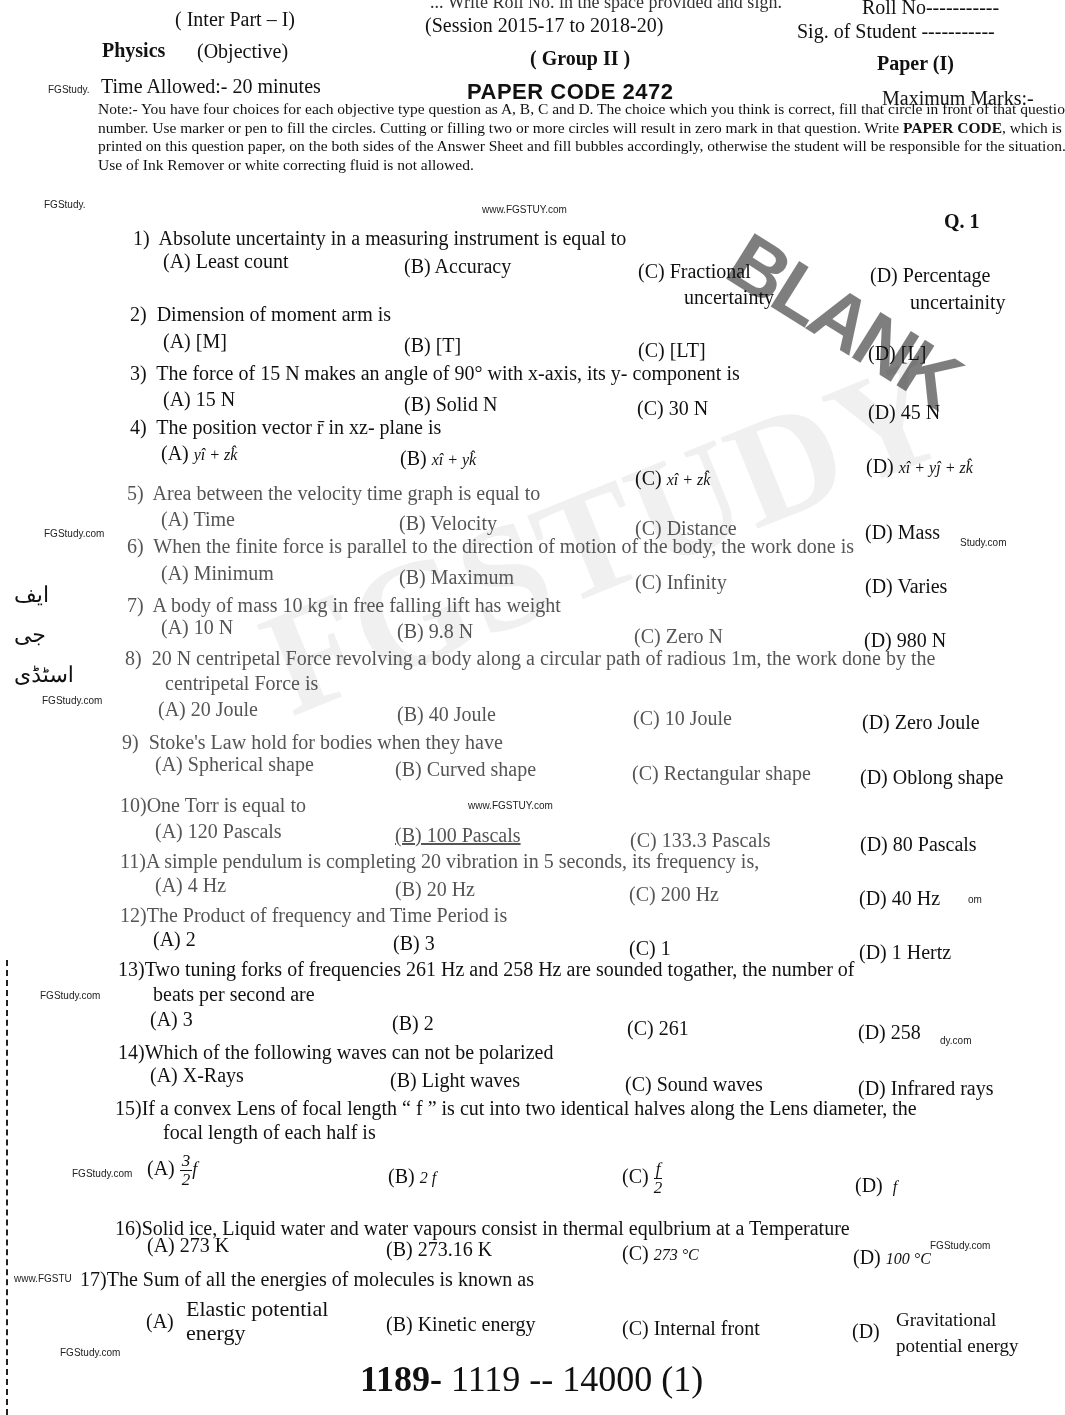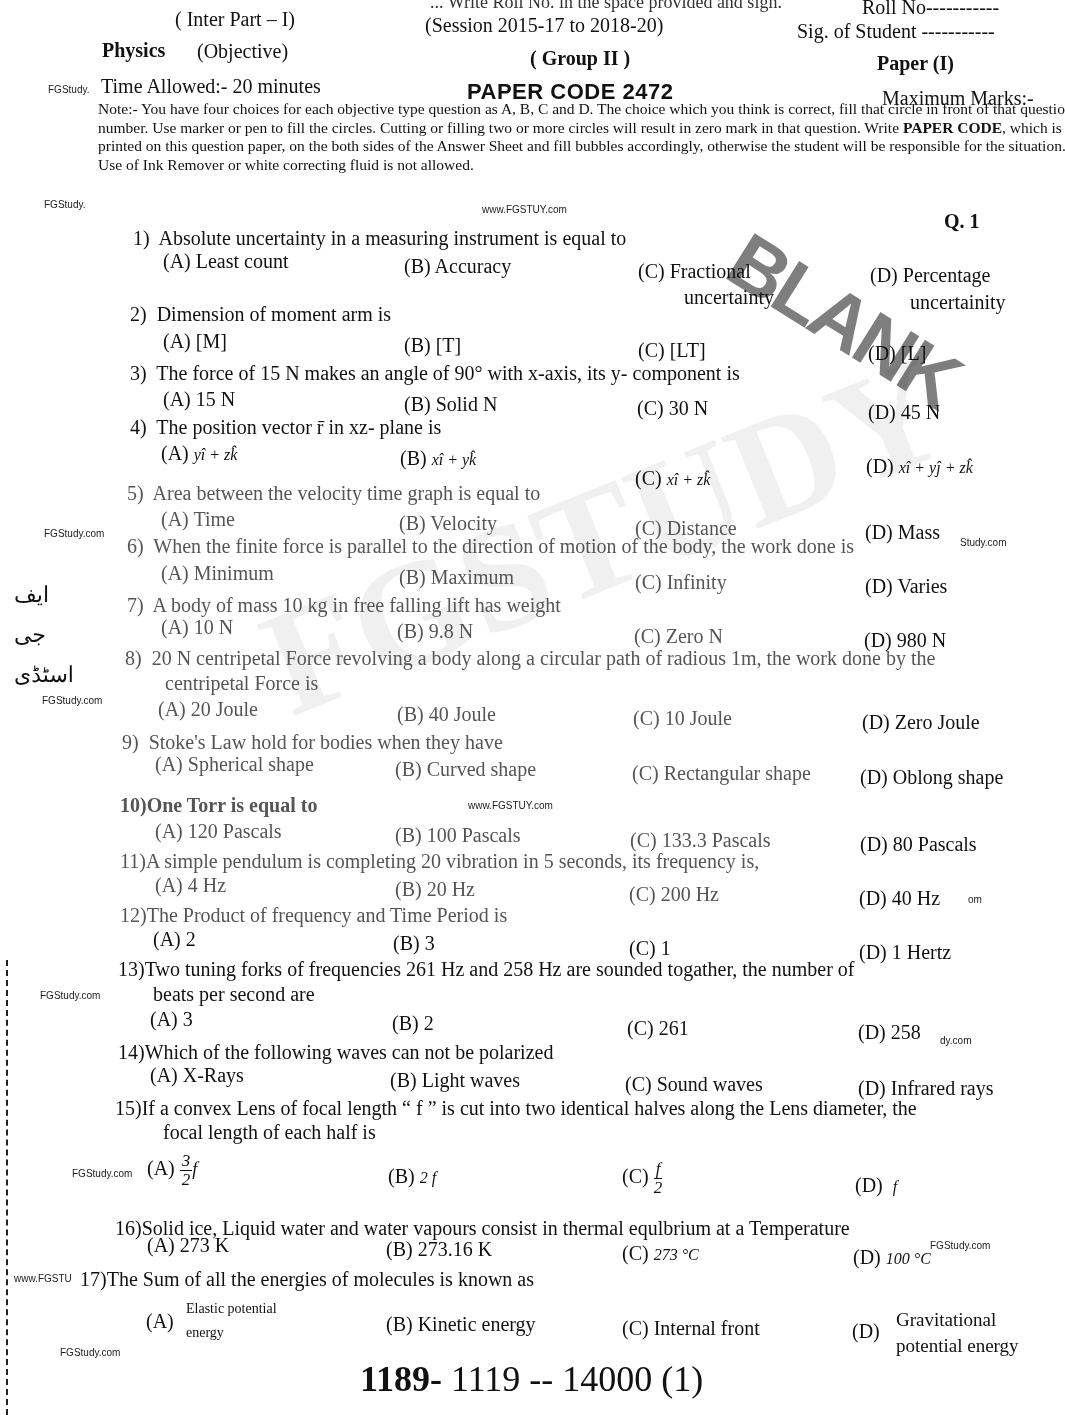--- a/index.html
+++ b/index.html
@@ -108,24 +108,24 @@
 <div class="opt grey" style="left:397px;top:703px;">(B)  40 Joule</div>
 <div class="opt grey" style="left:633px;top:707px;">(C)  10 Joule</div>
 <div class="opt" style="left:862px;top:711px;">(D)  Zero Joule</div>
 
 <div class="q grey" style="left:122px;top:731px;"><span>9)</span>&nbsp; <span>Stoke's Law hold for bodies when they have</span></div>
 <div class="opt grey" style="left:155px;top:753px;">(A)  Spherical shape</div>
 <div class="opt grey" style="left:395px;top:758px;">(B)  Curved shape</div>
 <div class="opt grey" style="left:632px;top:762px;">(C)  Rectangular shape</div>
 <div class="opt" style="left:860px;top:766px;">(D)  Oblong shape</div>
 
-<div class="q grey" style="left:120px;top:794px;font-weight:bold;"><span>10)</span><span>One Torr is equal to</span></div>
+<div class="q grey" style="left:120px;top:794px;"><span>10)</span><span>One Torr is equal to</span></div>
 <div class="abs wm-small" style="left:468px;top:800px;">www.FGSTUY.com</div>
 <div class="opt grey" style="left:155px;top:820px;">(A)  120 Pascals</div>
-<div class="opt grey" style="left:395px;top:824px;">(B)  100 Pascals</div>
+<div class="opt grey" style="left:395px;top:824px;text-decoration:underline;">(B)  100 Pascals</div>
 <div class="opt grey" style="left:630px;top:829px;">(C)  133.3 Pascals</div>
 <div class="opt" style="left:860px;top:833px;">(D)  80 Pascals</div>
 
 <div class="q grey" style="left:120px;top:850px;"><span>11)</span><span>A simple pendulum is completing 20 vibration in 5 seconds, its frequency is,</span></div>
 <div class="opt grey" style="left:155px;top:874px;">(A)  4 Hz</div>
 <div class="opt grey" style="left:395px;top:878px;">(B)  20 Hz</div>
 <div class="opt grey" style="left:629px;top:883px;">(C)  200 Hz</div>
 <div class="opt" style="left:859px;top:887px;text-align:center;">(D)  40 Hz</div>
 <div class="abs wm-small" style="left:968px;top:894px;">om</div>
 
@@ -161,20 +161,20 @@
 <div class="q" style="left:115px;top:1217px;"><span>16)</span><span>Solid ice, Liquid water and water vapours consist in thermal equlbrium at a Temperature</span></div>
 <div class="opt" style="left:147px;top:1234px;">(A)  273 K</div>
 <div class="opt" style="left:386px;top:1238px;">(B)  273.16 K</div>
 <div class="opt" style="left:622px;top:1242px;"><span>(C)</span> <span class="math">273 °C</span></div>
 <div class="opt" style="left:853px;top:1246px;"><span>(D)</span> <span class="math">100 °C</span></div>
 <div class="abs wm-small" style="left:930px;top:1240px;">FGStudy.com</div>
 
 <div class="abs wm-small" style="left:14px;top:1273px;">www.FGSTU</div>
 <div class="q" style="left:80px;top:1268px;"><span>17)</span><span>The Sum of all the energies of molecules is known as</span></div>
 <div class="opt" style="left:146px;top:1310px;">(A)</div>
-<div class="opt" style="left:186px;top:1297px;font-size:14px;line-height:24px;white-space:normal;width:180px">Elastic potential<br>energy</div>
+<div class="opt" style="left:186px;top:1297px;font-size:22px;line-height:24px;white-space:normal;width:180px">Elastic potential<br>energy</div>
 <div class="opt" style="left:386px;top:1313px;">(B)  Kinetic energy</div>
 <div class="opt" style="left:622px;top:1317px;">(C)  Internal front</div>
 <div class="opt" style="left:852px;top:1320px;">(D)</div>
 <div class="opt" style="left:896px;top:1307px;font-size:19px;line-height:26px;white-space:normal;width:170px">Gravitational<br>potential energy</div>
 <div class="abs wm-small" style="left:60px;top:1347px;">FGStudy.com</div>
 
 <div class="footer"><b>1189-</b><span> 1119 -- 14000  (1)</span></div>
 
 </body></html>

